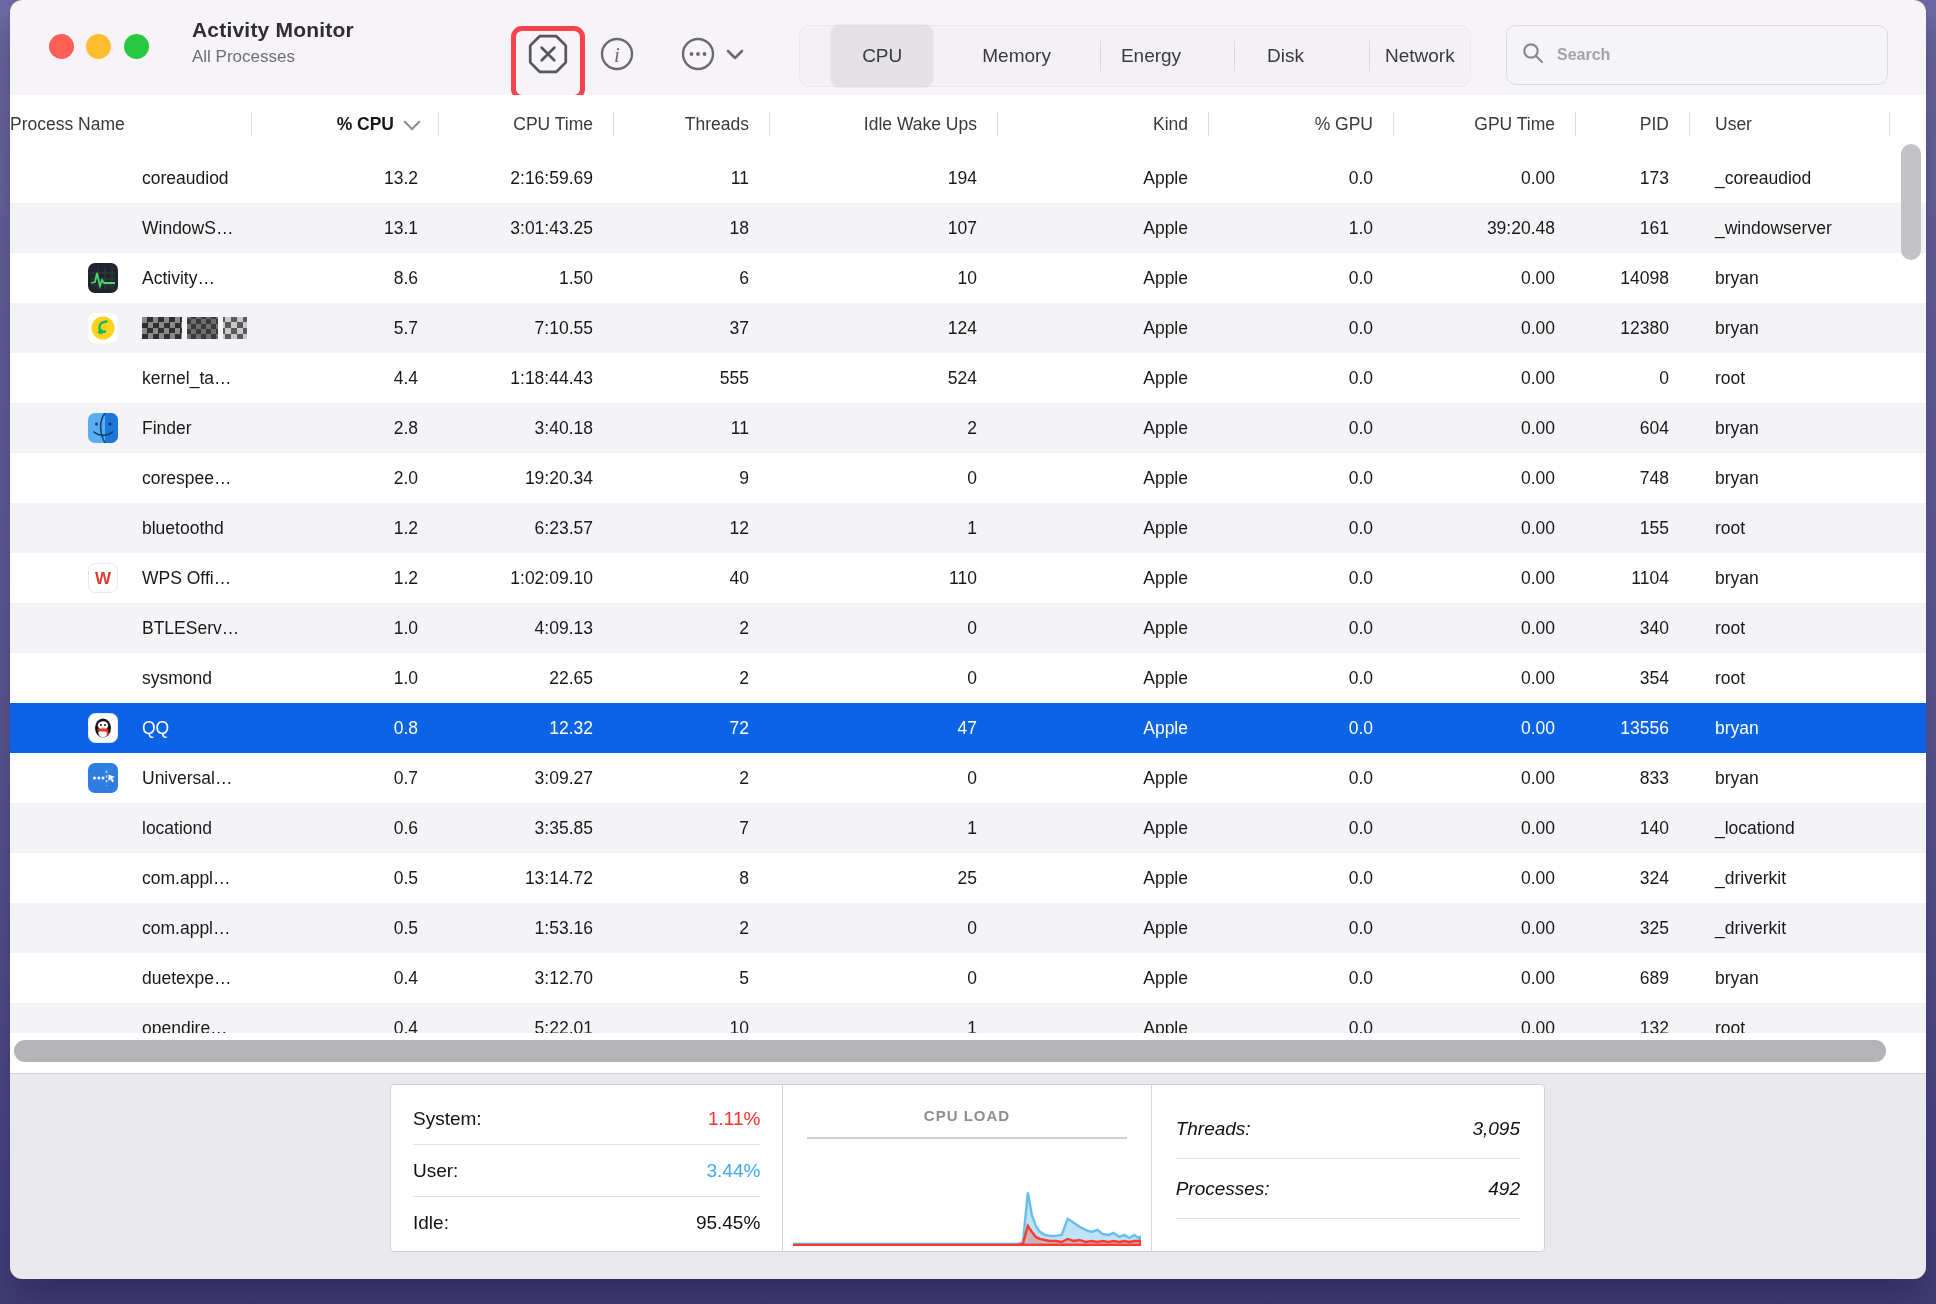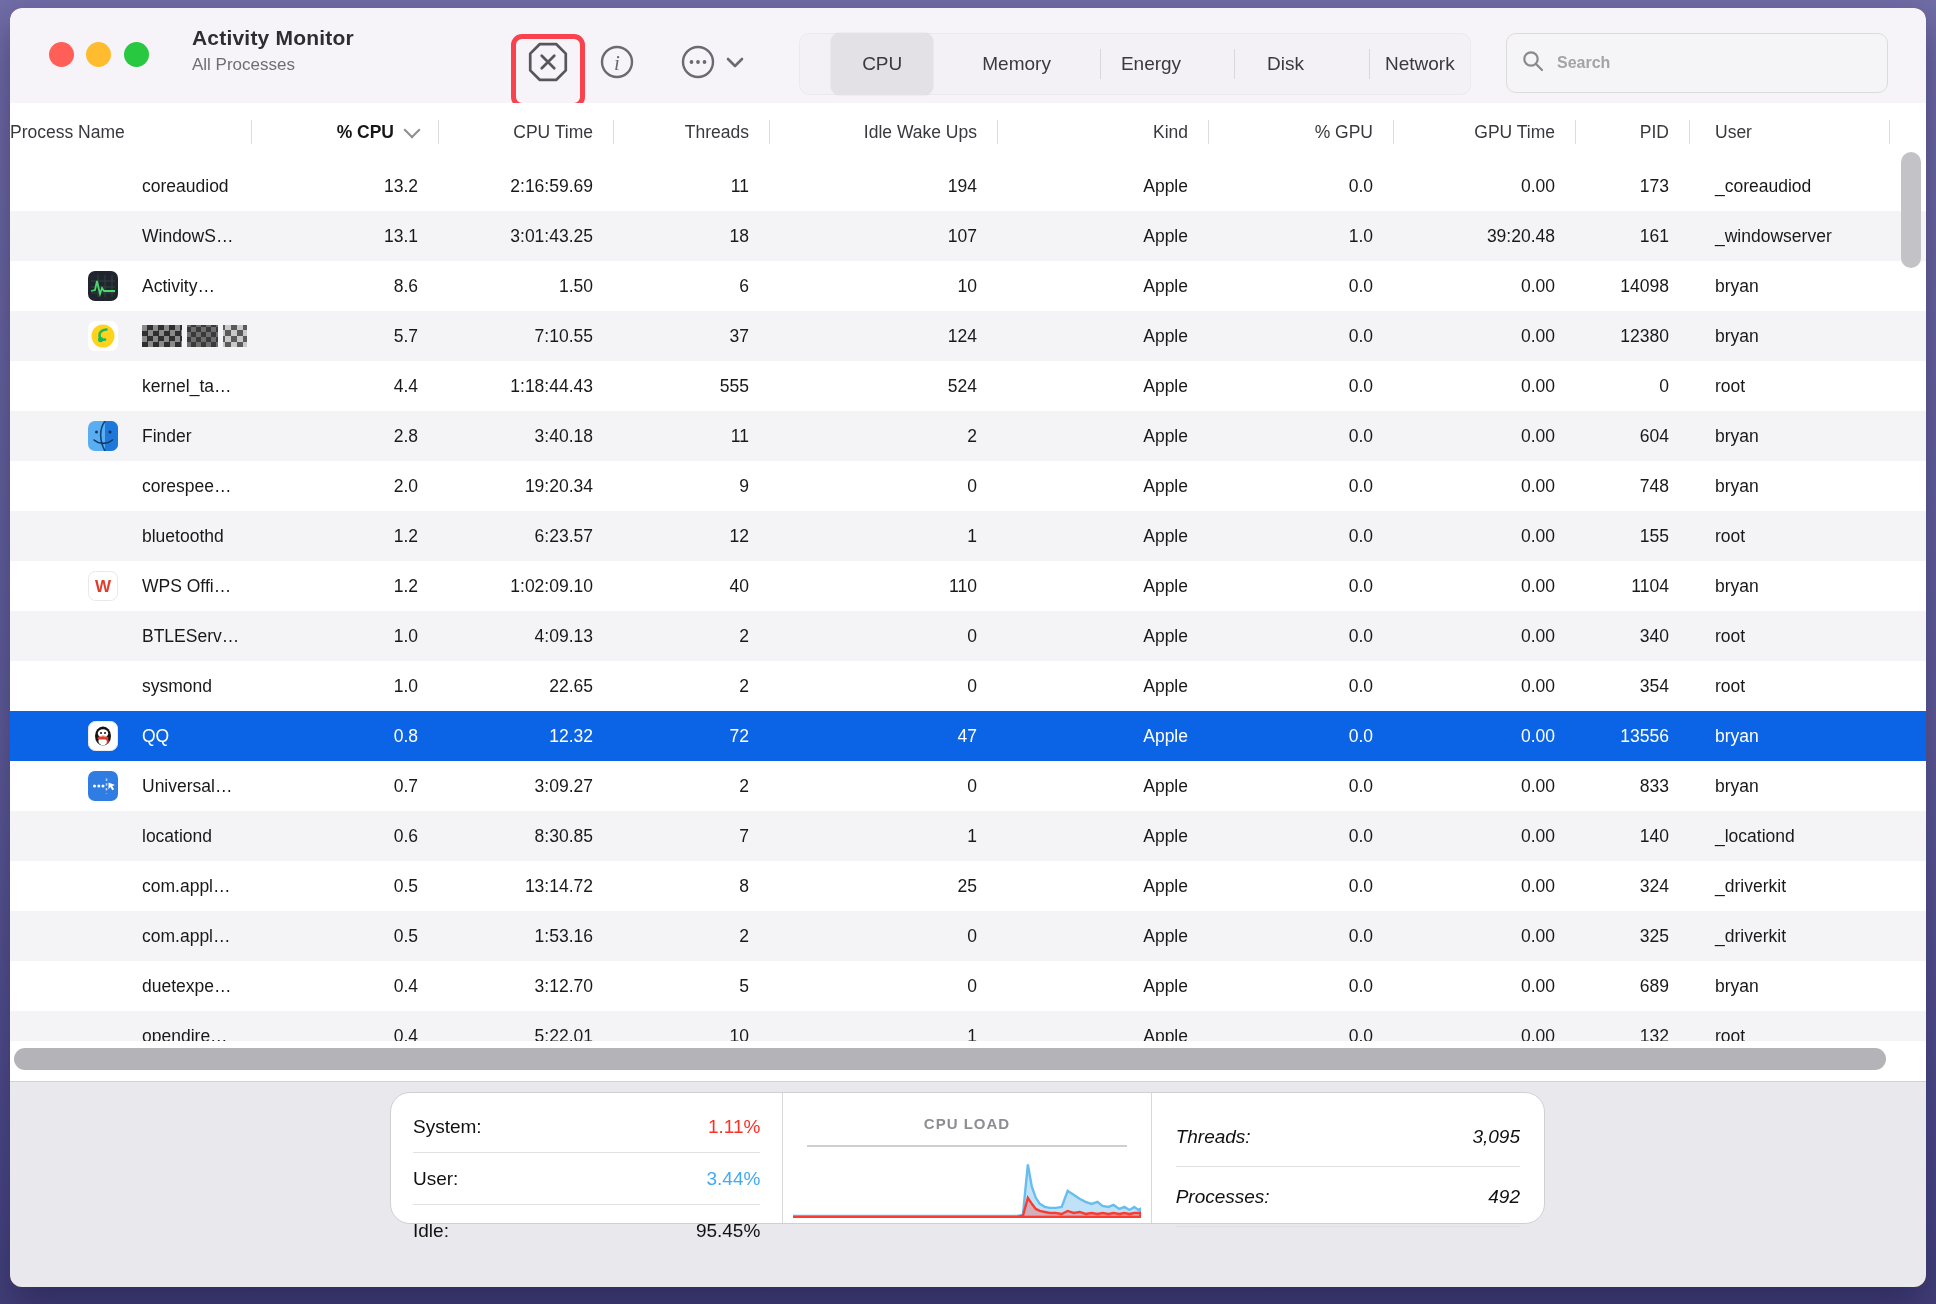--- a/index.html
+++ b/index.html
@@ -1,18 +1,18 @@
 <!DOCTYPE html>
 <html><head>
 <meta charset="utf-8">
 <style>
   html,body{margin:0;padding:0;width:1936px;height:1304px;overflow:hidden;
     font-family:"Liberation Sans",sans-serif;}
   body{background:linear-gradient(180deg,#716da6 0%,#615d99 55%,#4a4685 92%,#434078 100%);position:relative;}
-  .window{position:absolute;left:10px;top:8px;width:1916px;height:1279px;border-radius:12px;
+  .window{position:absolute;left:10px;top:0;width:1916px;height:1279px;border-radius:12px;
     background:#7f1d1d;overflow:hidden;box-shadow:0 18px 40px rgba(20,16,60,.45);}
   
   .toolbar{position:absolute;left:0;top:0;width:100%;height:95px;background:#f6f4f8;border-bottom:1px solid #e2e0e5;}
   .tl{position:absolute;top:34px;width:25px;height:25px;border-radius:50%;}
   .tl.red{left:39px;background:#ff5f57;}
   .tl.yellow{left:76px;background:#febc2e;}
   .tl.green{left:114px;background:#28c840;}
   .titleblock{position:absolute;left:182px;top:18px;}
   .title{font-size:21px;font-weight:bold;color:#2e2d32;letter-spacing:.2px;}
   .subtitle{font-size:17px;color:#6f6e74;margin-top:5px;}
@@ -62,22 +62,22 @@
   .mosaic{display:inline-block;height:22px;vertical-align:middle;margin-right:5px;}
   .mz1{width:40px;background:repeating-conic-gradient(#2f2f2f 0% 25%,#8a8a8a 0% 50%) 0 0/11px 11px;}
   .mz2{width:32px;background:repeating-conic-gradient(#3a3a3a 0% 25%,#6f6f6f 0% 50%) 4px 2px/10px 10px;}
   .mz3{width:24px;background:repeating-conic-gradient(#c9c9c9 0% 25%,#5a5a5a 0% 50%) 2px 5px/12px 12px;}
   
   .vscroll{position:absolute;right:5px;top:144px;width:20px;height:116px;border-radius:10px;background:#c3c2c7;}
   .hstrip{position:absolute;left:0;top:1033px;width:100%;height:40px;background:#fff;}
   .hscroll{position:absolute;left:4px;top:7px;width:1872px;height:22px;border-radius:11px;background:#b4b3b8;}
   
   .footer{position:absolute;left:0;top:1073px;width:100%;height:206px;background:#e9e8ed;border-top:1px solid #d2d1d6;}
-  .panel{position:absolute;left:380px;top:10px;width:1155px;height:132px;background:#fff;border:1.5px solid #d0cfd4;
-    border-radius:20px;box-sizing:border-box;display:flex;}
+  .panel{position:absolute;left:380px;top:10px;width:1155px;height:168px;background:#fff;border:1.5px solid #d0cfd4;
+    border-radius:4px;box-sizing:border-box;display:flex;}
   .sec{position:relative;box-sizing:border-box;height:100%;}
   .sec-left{width:393px;border-right:1.5px solid #d8d7db;padding:8px 22px 0;}
   .sec-mid{width:369px;border-right:1.5px solid #d8d7db;}
   .sec-right{width:393px;padding:14px 24px 0;}
   .stat-row{height:51px;display:flex;justify-content:space-between;align-items:center;
     border-bottom:1.5px solid #e1e0e4;font-size:19px;color:#111;}
   .stat-row.last{border-bottom:none;}
   .sec-right .stat-row{height:59px;font-style:italic;}
   .v-red{color:#fb3028;}
   .v-blue{color:#41aaf4;}
@@ -433,21 +433,21 @@
         <div class="cell c-gpu_time al-r">0.00</div>
         <div class="cell c-pid al-r">833</div>
         <div class="cell c-user">bryan</div>
       </div>
       <div class="row striped">
         <div class="cell c-name">
           <span class="icon-slot"></span>
           <span>locationd</span>
         </div>
         <div class="cell c-cpu al-r">0.6</div>
-        <div class="cell c-cpu_time al-r">8:30.85</div>
+        <div class="cell c-cpu_time al-r">3:35.85</div>
         <div class="cell c-threads al-r">7</div>
         <div class="cell c-idle_wake_ups al-r">1</div>
         <div class="cell c-kind al-r">Apple</div>
         <div class="cell c-gpu al-r">0.0</div>
         <div class="cell c-gpu_time al-r">0.00</div>
         <div class="cell c-pid al-r">140</div>
         <div class="cell c-user">_locationd</div>
       </div>
       <div class="row">
         <div class="cell c-name">

